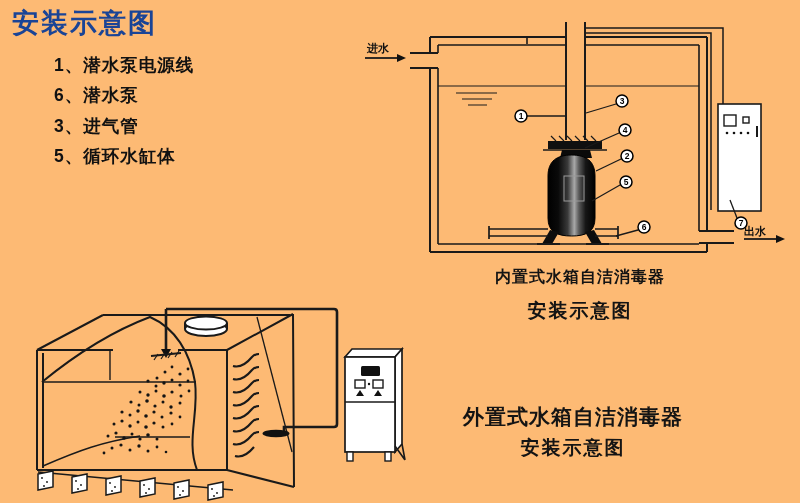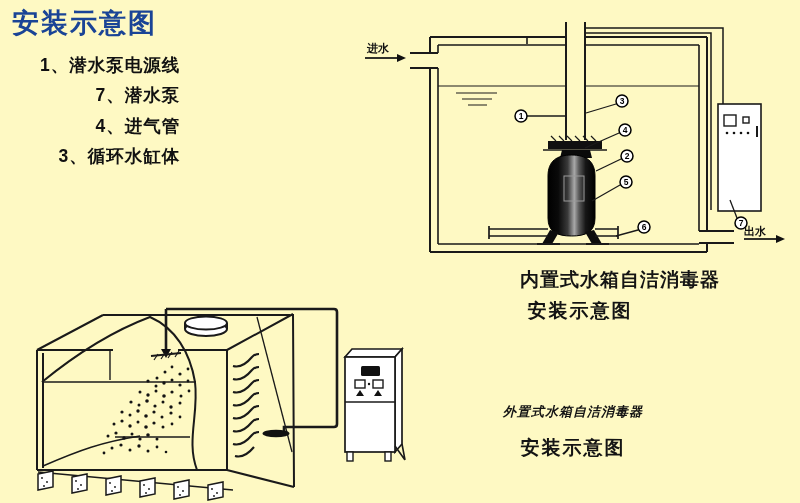--- a/index.html
+++ b/index.html
@@ -1,43 +1,43 @@
 <!DOCTYPE html>
 <html><head>
 <meta charset="utf-8">
 <style>
   html,body{margin:0;padding:0;background:#fff;}
-  .canvas{position:relative;width:800px;height:503px;background:#fef9c3;overflow:hidden;
+  .canvas{position:relative;width:800px;height:503px;background:#fdba74;overflow:hidden;
           font-family:"Liberation Sans","DejaVu Sans",sans-serif;color:#111;}
   .art{position:absolute;left:0;top:0;width:800px;height:503px;}
   .legend-title{position:absolute;left:12px;top:5px;font-size:27px;font-weight:bold;
                 color:#1a4496;letter-spacing:2px;}
-  .legend-list{position:absolute;left:40px;top:50px;list-style:none;margin:0;padding:0;text-align:right;}
+  .legend-list{position:absolute;left:54px;top:50px;list-style:none;margin:0;padding:0;}
   .legend-list li{height:30.3px;line-height:30.3px;font-size:17.5px;font-weight:bold;
                   letter-spacing:1px;white-space:nowrap;}
   .cap{position:absolute;text-align:center;font-weight:bold;color:#141414;}
-  .cap1a{left:440px;top:267px;width:280px;font-size:19px;letter-spacing:1px;text-align:right;}
+  .cap1a{left:440px;top:267px;width:280px;font-size:16px;letter-spacing:1px;}
   .cap1b{left:440px;top:298px;width:280px;font-size:19px;letter-spacing:2px;}
-  .cap2a{left:447px;top:403px;width:252px;font-size:13px;letter-spacing:1px;font-style:italic;}
+  .cap2a{left:447px;top:403px;width:252px;font-size:21px;letter-spacing:1px;}
   .cap2b{left:447px;top:435px;width:252px;font-size:19px;letter-spacing:2px;}
   svg text{font-family:"Liberation Sans","DejaVu Sans",sans-serif;}
   .lbl{font-size:11px;font-weight:bold;fill:#111;}
   .cnum{font-size:8.5px;font-weight:bold;fill:#000;}
 </style>
 </head>
 <body>
 
 <div class="canvas">
 
   <div class="legend-title">安装示意图</div>
   <ul class="legend-list">
     <li>1、潜水泵电源线</li>
-    <li>7、潜水泵</li>
-    <li>4、进气管</li>
-    <li>3、循环水缸体</li>
+    <li>6、潜水泵</li>
+    <li>3、进气管</li>
+    <li>5、循环水缸体</li>
   </ul>
 
   <svg class="art" viewBox="0 0 800 503">
     <defs>
       <linearGradient id="barrel" x1="0" y1="0" x2="1" y2="0">
         <stop offset="0" stop-color="#000"></stop>
           <stop offset="0.22" stop-color="#0a0a0a"></stop>
         <stop offset="0.42" stop-color="#3a3a3a"></stop>
           <stop offset="0.56" stop-color="#a8a8a8"></stop>
         <stop offset="0.66" stop-color="#585858"></stop>

